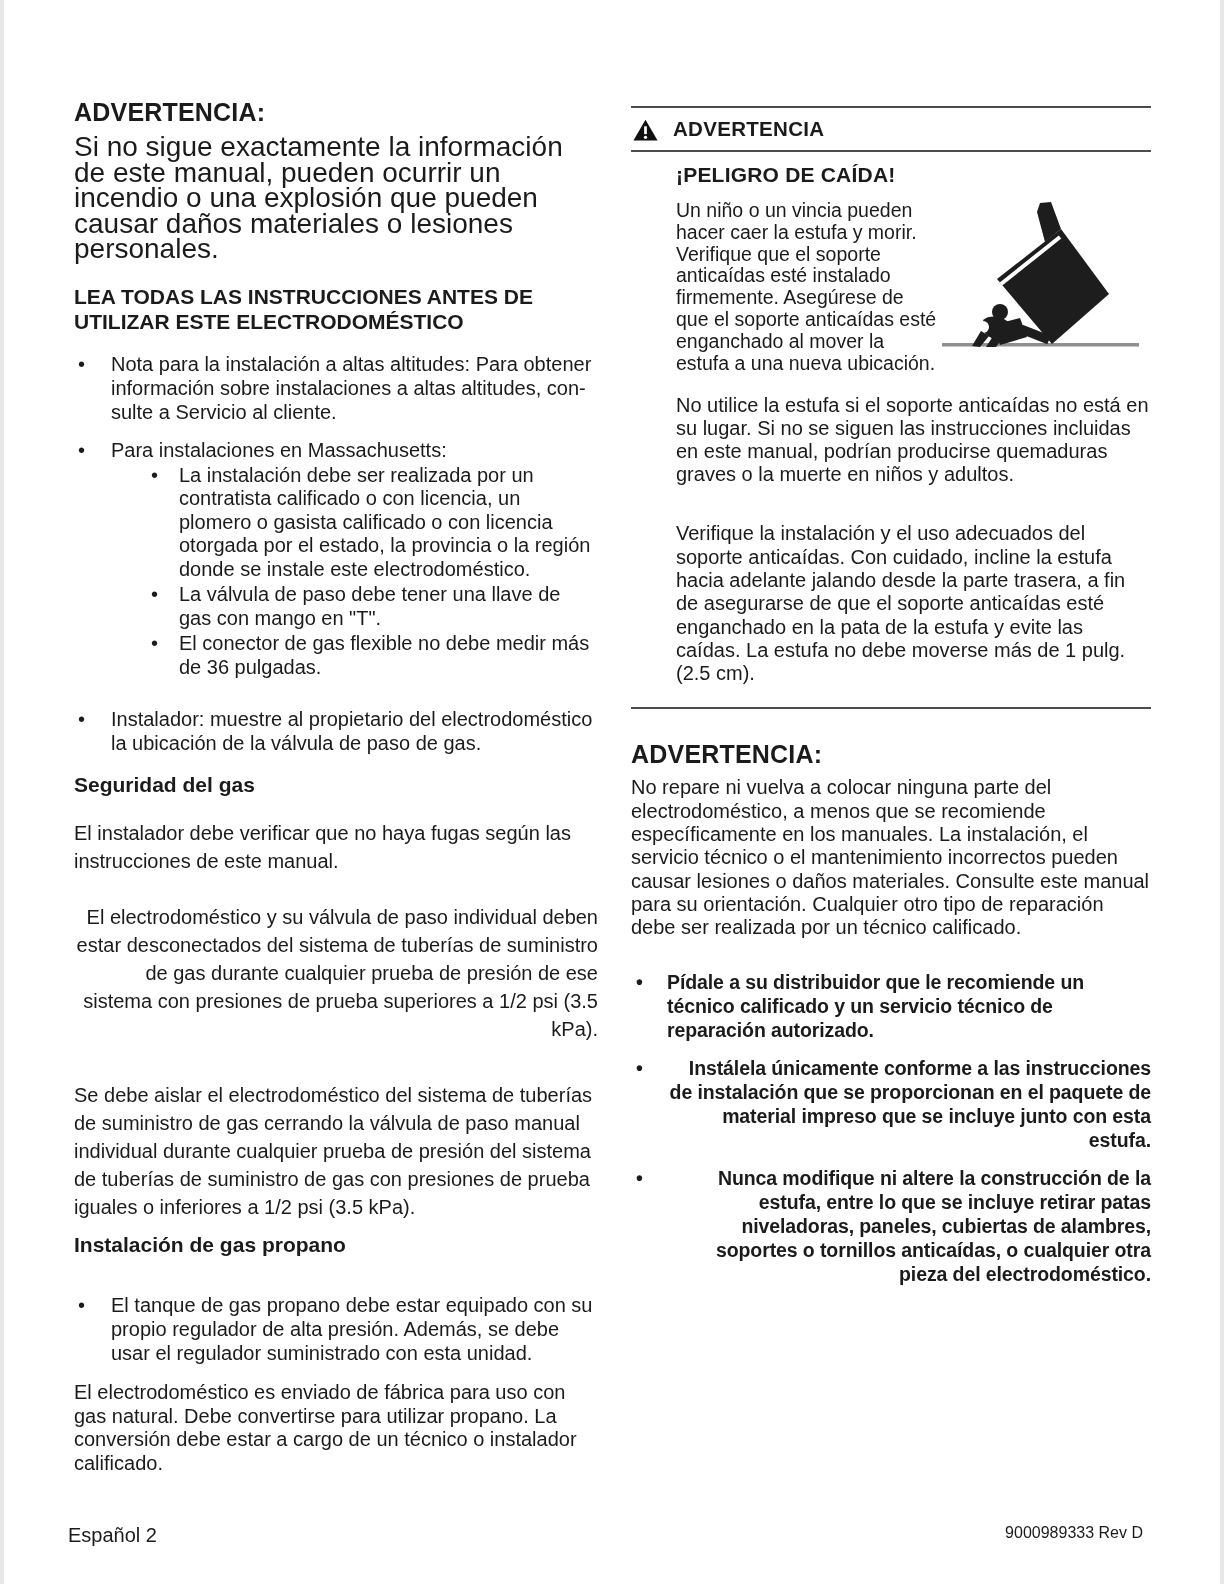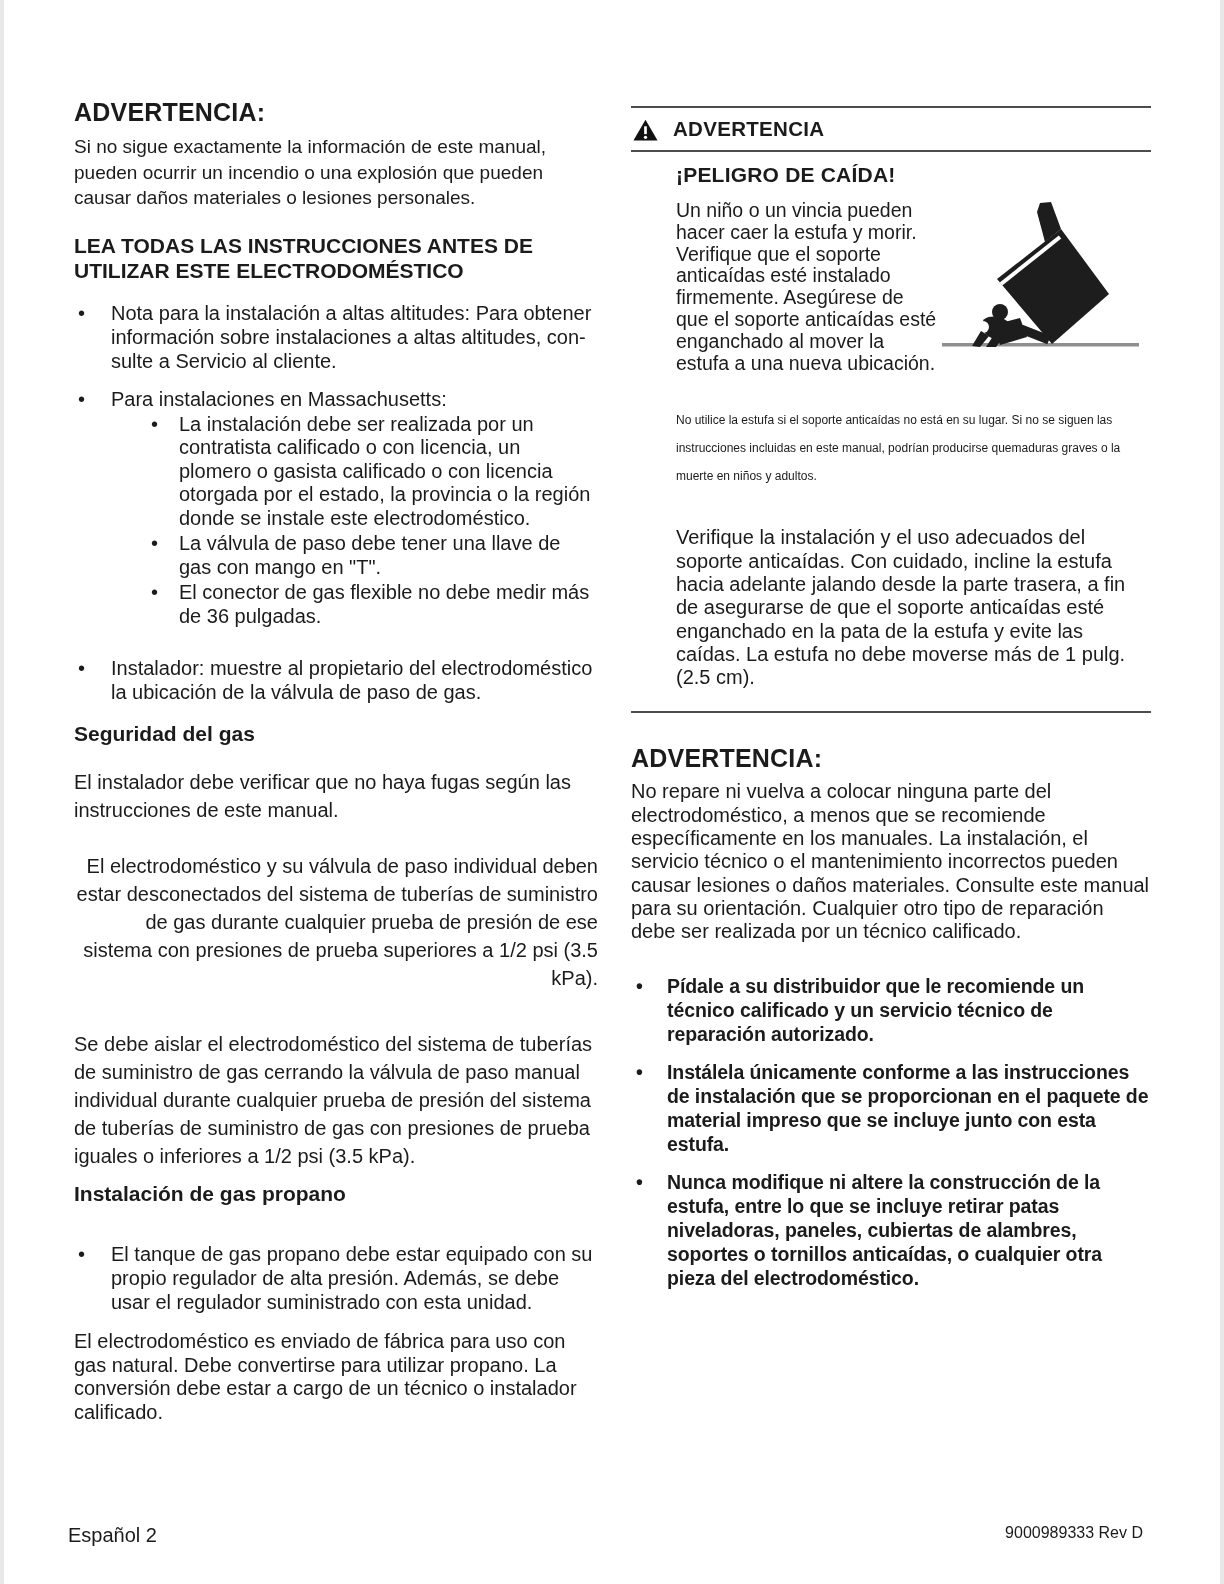--- a/index.html
+++ b/index.html
@@ -9,21 +9,21 @@
     font-family:"Liberation Sans", sans-serif;
     overflow:hidden;
   }
   p, div, h1, h2, h3 { margin:0; padding:0; font-weight:normal; }
 
   .col-left  { position:absolute; left:70px;  top:0; width:524px; }
   .col-right { position:absolute; left:627px; top:0; width:520px; }
 
   
   .h-big    { margin-top:98px; font-size:25px; font-weight:bold; letter-spacing:.2px; }
-  .p-intro  { margin-top:7px;  font-size:19px; line-height:25.5px; }
+  .p-intro  { margin-top:7px;  font-size:28px; line-height:25.5px; }
   .h-caps   { margin-top:22px; font-size:21px; line-height:25px; font-weight:bold; }
   .ul1      { margin-top:18px; }
   .li       { position:relative; padding-left:37px; font-size:20px; line-height:24px; }
   .li::before { content:"\2022"; position:absolute; left:4px; top:0; }
   .li + .li { margin-top:14px; }
   .li-gap   { margin-top:28px !important; }
   .sub      { margin-top:1px; }
   .sub .li  { padding-left:30px; margin-left:38px; line-height:23.5px; margin-top:2px; }
   .sub .li::before { left:2px; }
   .h-sub    { margin-top:18px; font-size:21px; font-weight:bold; }
@@ -38,29 +38,29 @@
   
   .rule     { height:2px; background:#4c4c4c; }
   .rule-top { margin-top:106px; }
   .wbox-head{ display:flex; align-items:flex-end; padding:9px 0 9px 2px; }
   .wbox-head .tri { flex:0 0 auto; display:block; }
   .wbox-label { margin-left:15px; font-size:20.5px; font-weight:bold; letter-spacing:.3px; }
   .wbox-body{ padding-left:45px; }
   .h-danger { margin-top:11px; font-size:21px; font-weight:bold; letter-spacing:.2px; }
   .wp1      { margin-top:13px; font-size:19.5px; line-height:21.8px; }
   .hazard   { float:right; margin:-2px 12px 2px 4px; }
-  .wp2      { margin-top:32px; font-size:12px; line-height:28px; clear:none; }
+  .wp2      { margin-top:20px; font-size:20px; line-height:23px; clear:none; }
   .wp3      { margin-top:36px; font-size:20px; line-height:23.3px; }
   .rule-bot { margin-top:22px; clear:both; }
   .h-big2   { margin-top:31px; font-size:25px; font-weight:bold; letter-spacing:.2px; }
   .p-right  { margin-top:7px; font-size:20px; line-height:23.3px; }
   .rul      { margin-top:30px; }
   .rli      { position:relative; padding-left:36px; font-weight:bold; font-size:19.5px; line-height:24px; letter-spacing:-0.1px; }
   .rli::before { content:"\2022"; position:absolute; left:5px; top:0; }
-  .rli + .rli { margin-top:14px; }
+  .rli + .rli { margin-top:14px;text-align:right; }
 
   
   .footer-left  { position:absolute; left:64px;  top:1524px; font-size:20px; }
   .footer-right { position:absolute; right:77px; top:1524px; font-size:16px; }
 </style>
 </head>
 <body>
 
 <div id="page">
 

